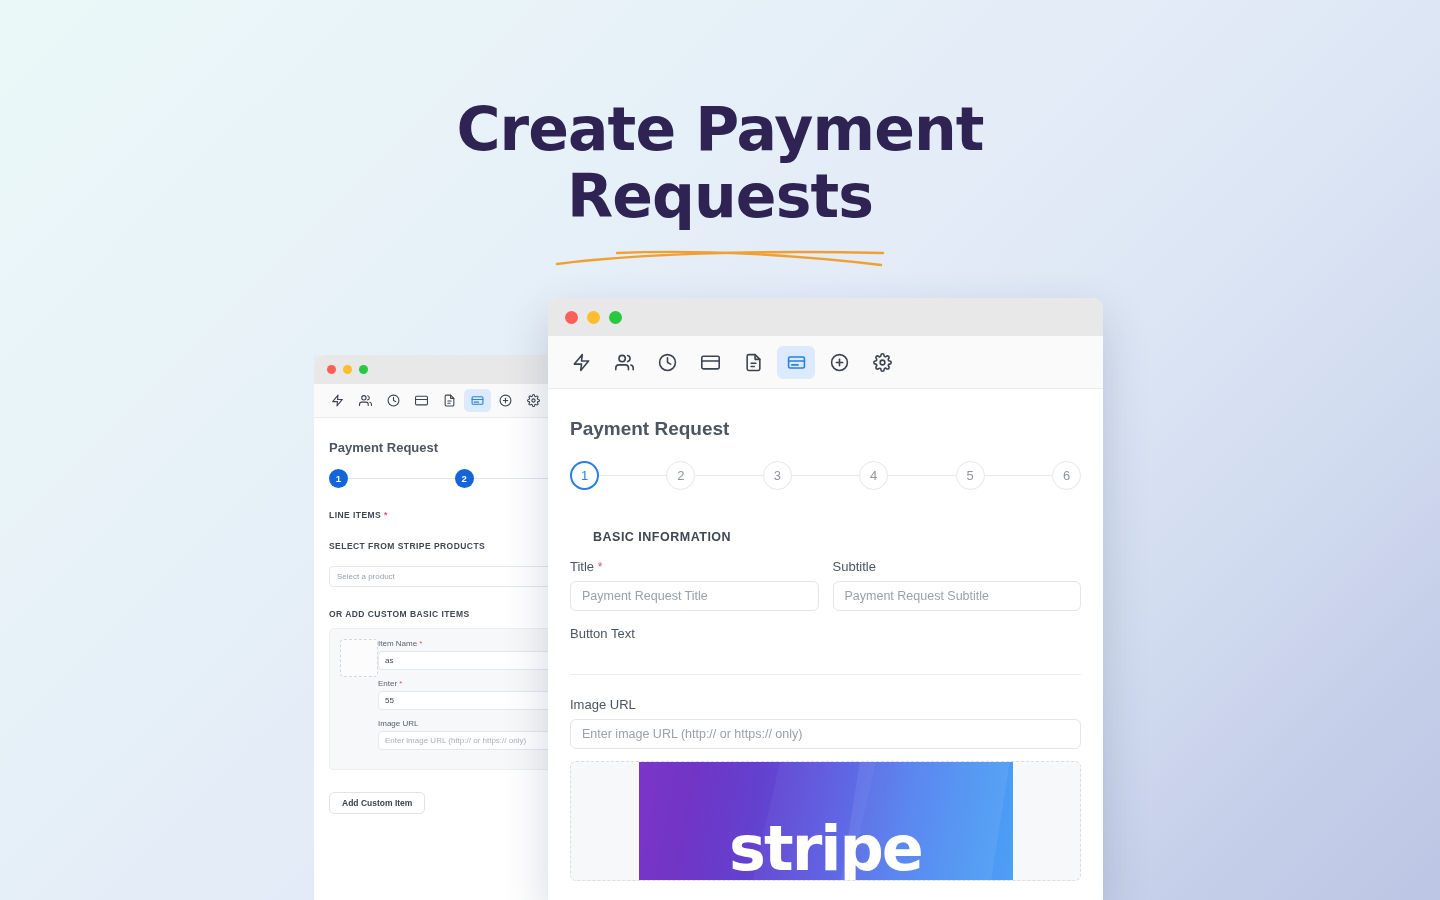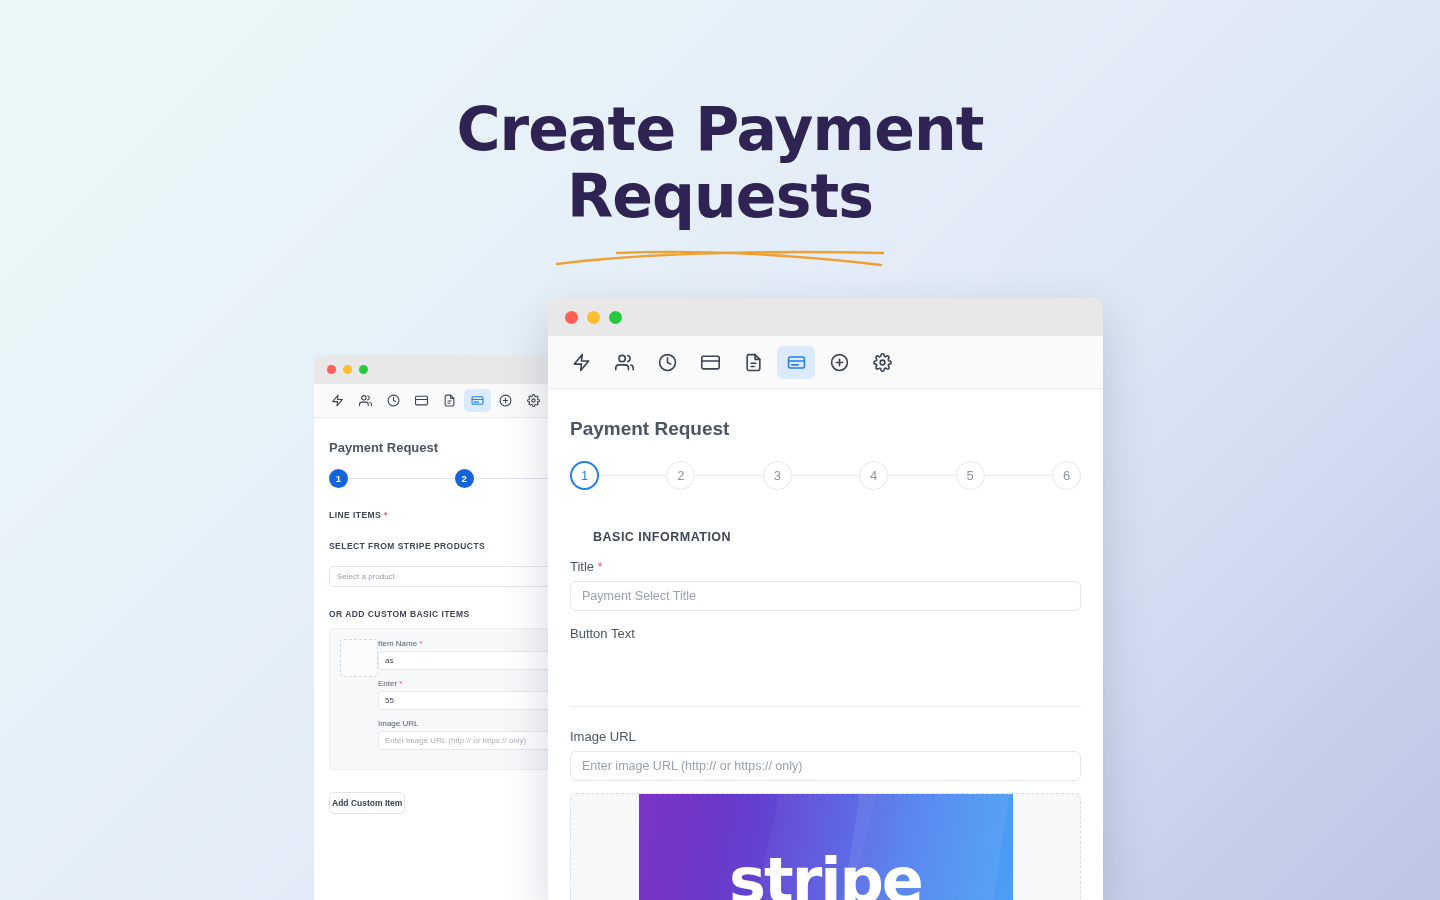--- a/index.html
+++ b/index.html
@@ -177,21 +177,21 @@
     font-size: 8px;
     color: #3f4754;
     margin-bottom: 9px;
   }
   .bw-finput.ph { color: #a9b0ba; }
   .bw-btn {
     margin-top: 22px;
     display: inline-flex;
     align-items: center; justify-content: center;
     height: 22px;
-    padding: 0 2px;
+    padding: 0 12px;
     border: 1px solid #dfe2e7;
     border-radius: 5px;
     background: #fff;
     font-size: 8.5px;
     font-weight: bold;
     color: #3a424f;
   }
 
   
   #front-window {
@@ -223,21 +223,21 @@
     flex-shrink: 0;
   }
   .fw-step.current { border: 2px solid #2680e8; color: #2680e8; }
   .fw-step.idle    { border: 1px solid #e4e7eb; color: #8d95a1; }
   .fw-line { flex: 1; height: 1px; background: #e6e9ee; }
 
   .fw-sect {
     font-size: 12.5px; font-weight: bold; letter-spacing: 0.5px;
     color: #3f4754; margin-top: 40px; padding-left: 23px;
   }
-  .fw-row { display: flex; gap: 32px; margin-top: 15px; flex-direction: column; }
+  .fw-row { display: flex; gap: 14px; margin-top: 15px; }
   .fw-col { flex: 1; }
   .fw-label {
     font-size: 13px; color: #4c5562; margin-bottom: 7px;
   }
   .fw-label .req { color: #e2536a; font-size: 12px; }
   .fw-input {
     height: 30px;
     border: 1px solid #e2e5ea;
     border-radius: 6px;
     background: #fff;
@@ -498,21 +498,25 @@
     </div>
 
     <div class="fw-sect">BASIC INFORMATION</div>
 
     <div class="fw-row">
       <div class="fw-col">
         <div class="fw-label">
           <span>Title</span>
           <span class="req">*</span>
         </div>
-        <div class="fw-input">Payment Select Title</div>
+        <div class="fw-input">Payment Request Title</div>
+      </div>
+      <div class="fw-col">
+        <div class="fw-label">Subtitle</div>
+        <div class="fw-input">Payment Request Subtitle</div>
       </div>
     </div>
 
     <div class="fw-row">
       <div class="fw-col">
         <div class="fw-label">Button Text</div>
       </div>
       <div class="fw-col"></div>
     </div>
 

